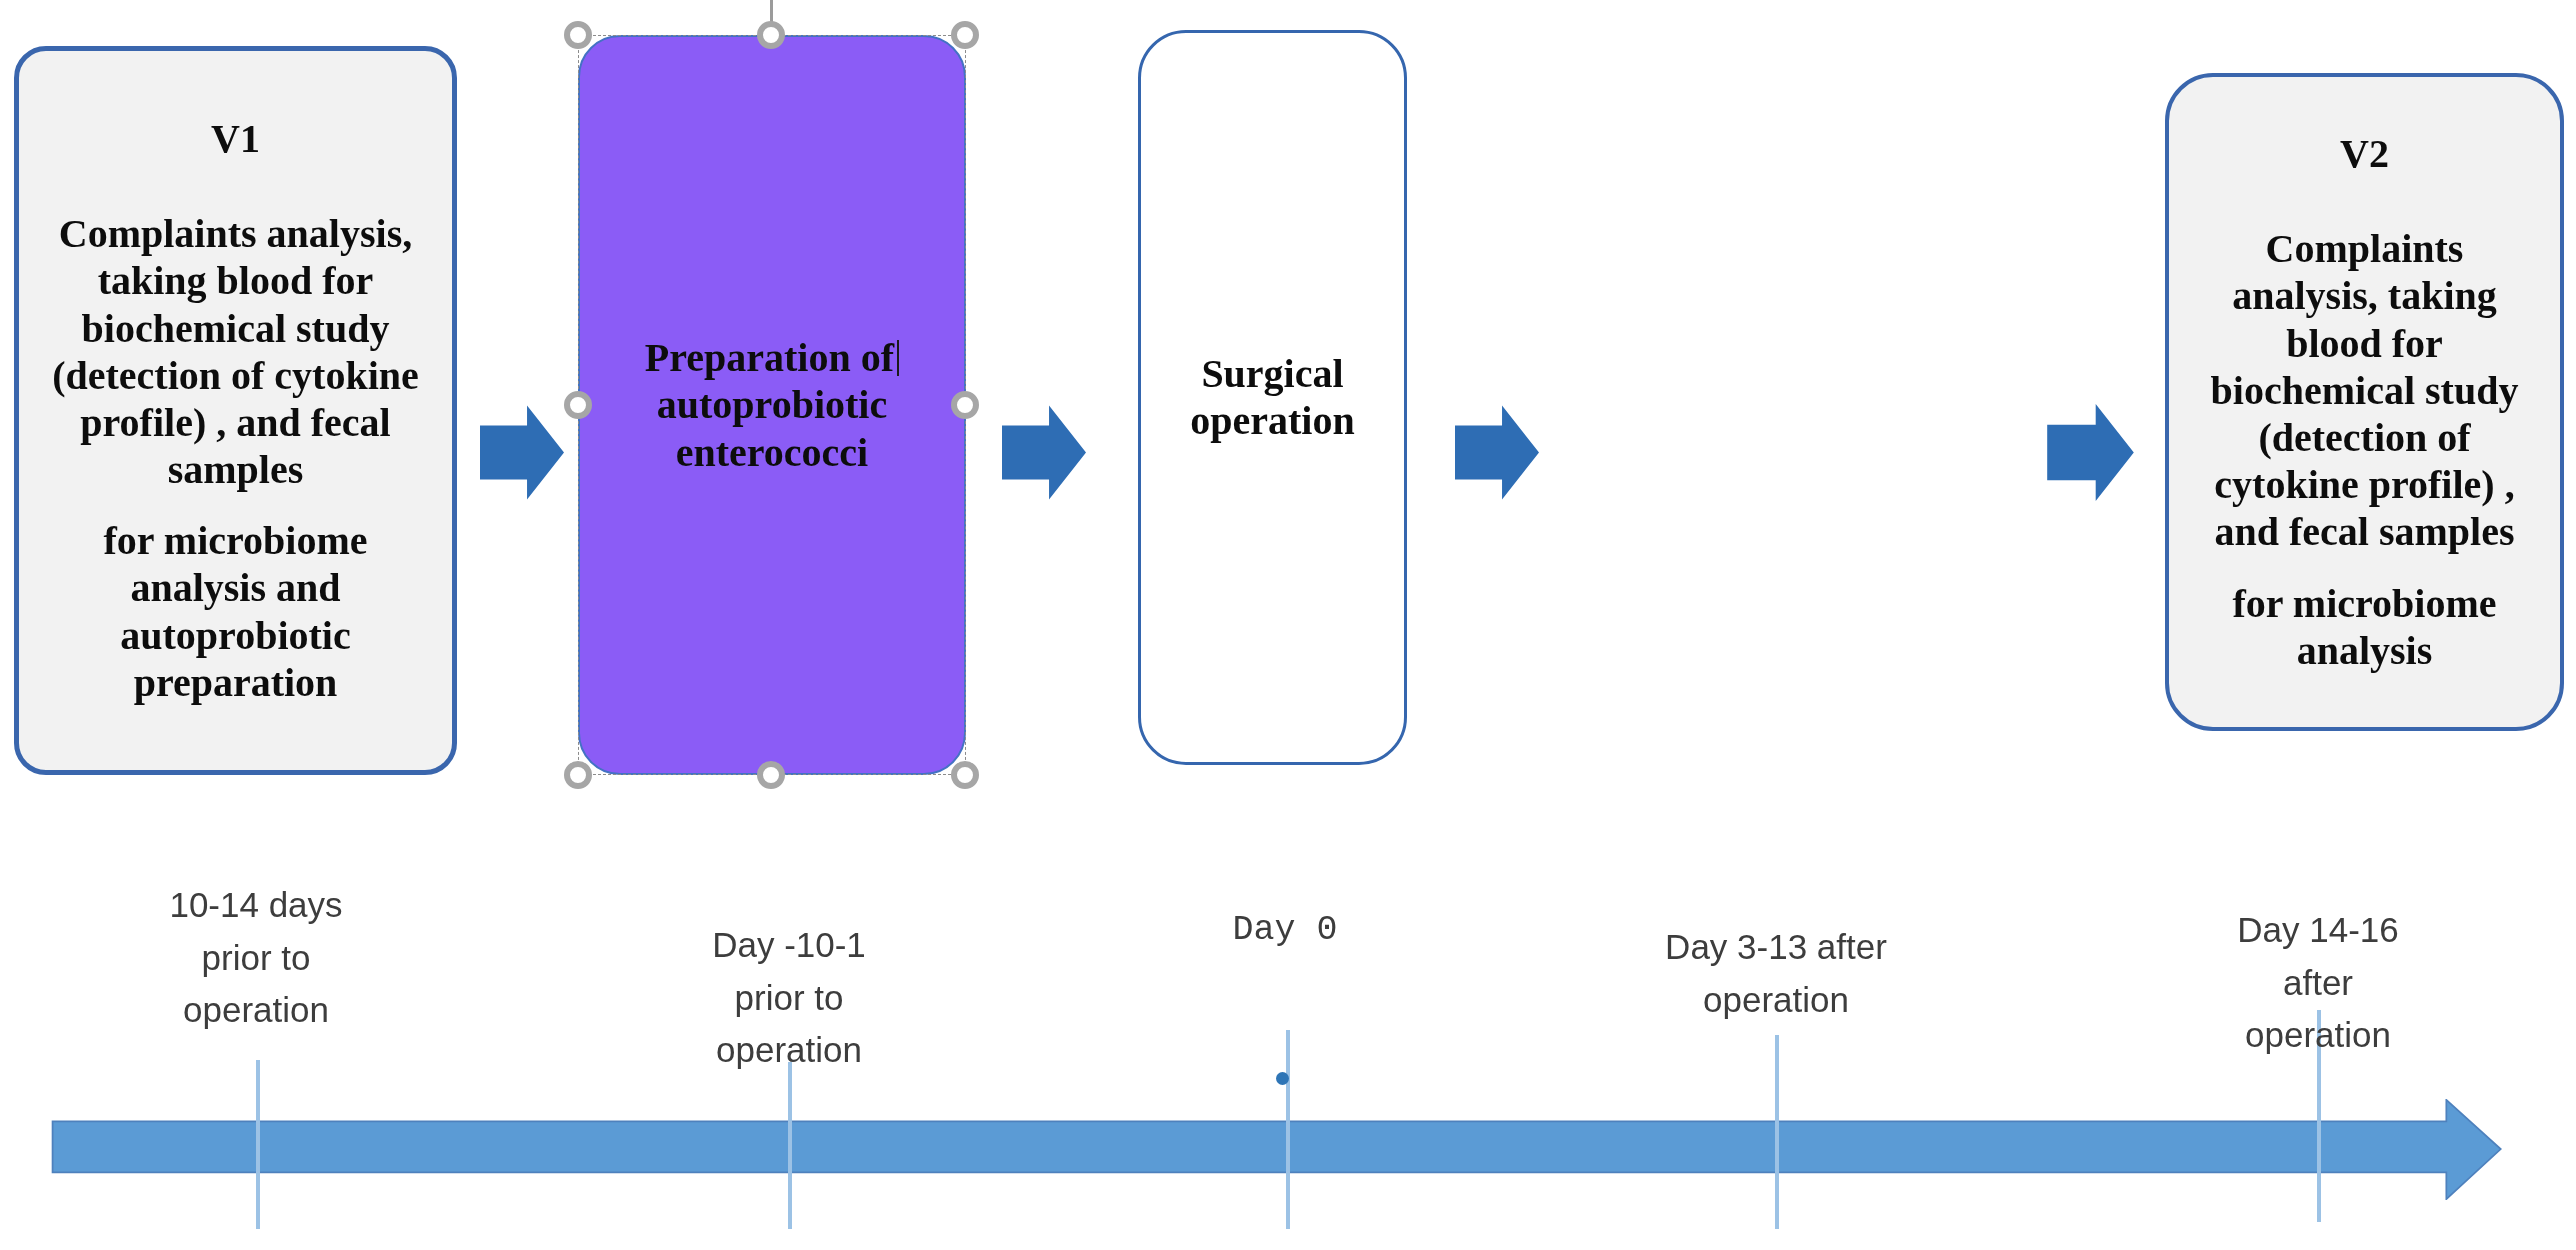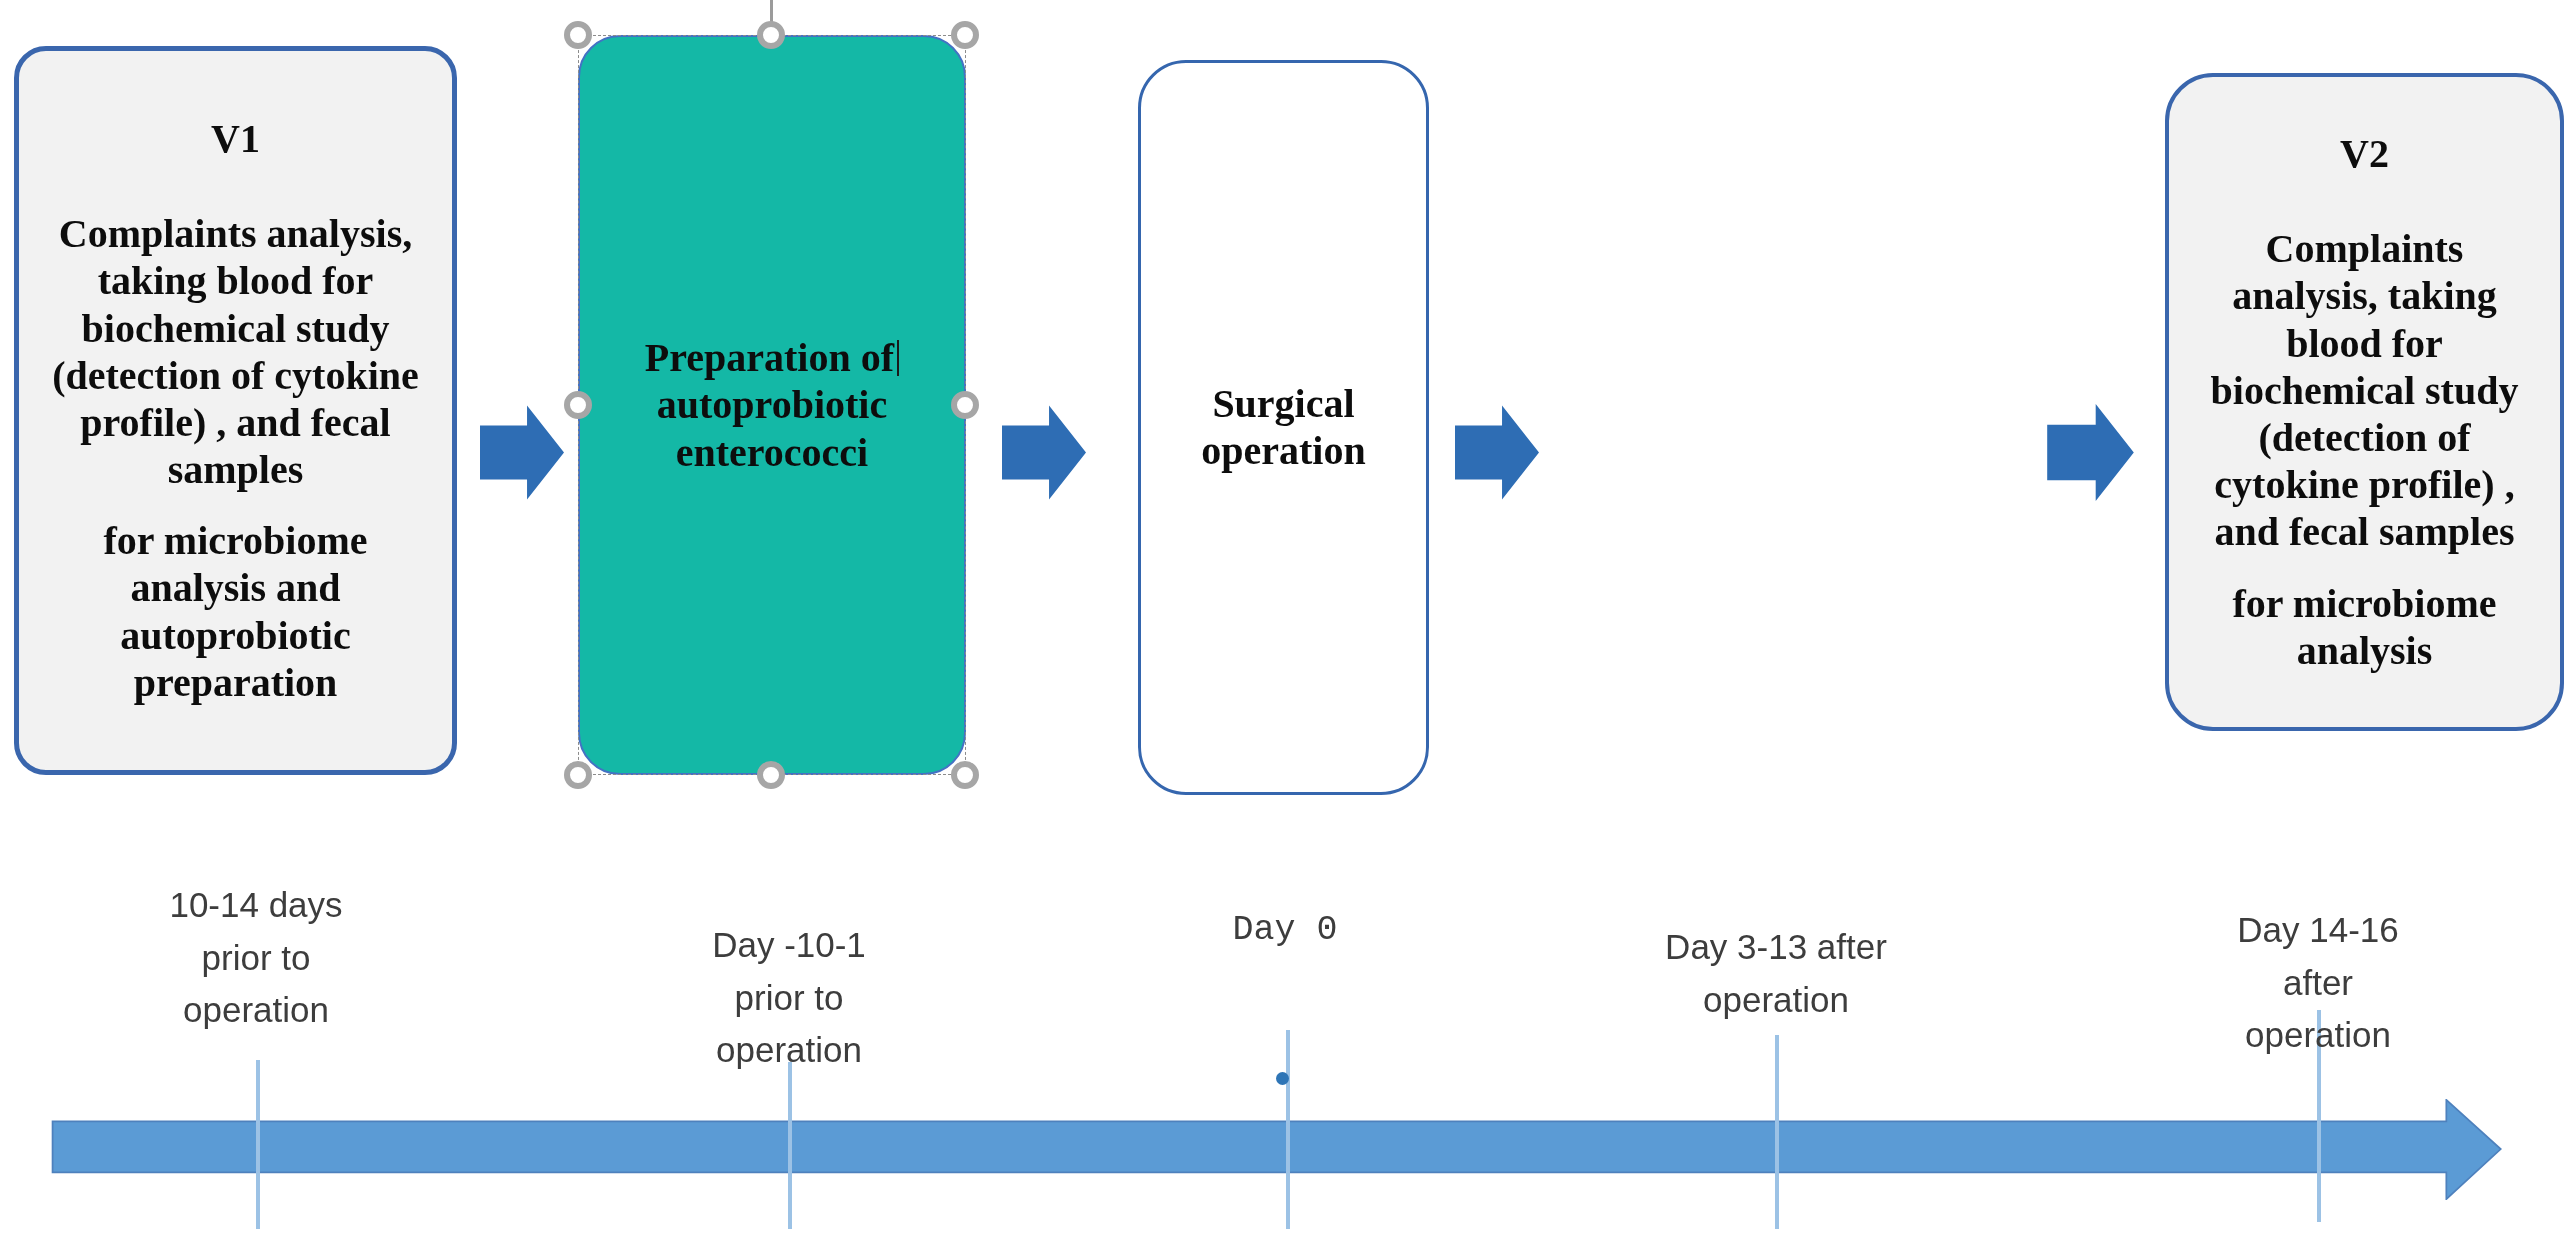--- a/index.html
+++ b/index.html
@@ -12,21 +12,21 @@
     position:absolute;box-sizing:border-box;border-radius:48px;
     display:flex;flex-direction:column;justify-content:center;align-items:center;
     text-align:center;color:#0d0d0d;font-weight:bold;font-size:40px;line-height:1.18;
   }
   .box .para{margin:0;}
   .box .para + .para{margin-top:24px;}
   .box .title{margin:0 0 24px 0;}
   .gray-box{background:#f2f2f2;border:5.2px solid #3a66ad;}
   .white-box{background:#ffffff;border:3.5px solid #3566ae;}
   
-  .selected-box{background:#14b8a6;border:2.6px solid #4472c4;border-radius:42px;}
+  .selected-box{background:#8b5cf6;border:2.6px solid #4472c4;border-radius:42px;}
   .selection-rect{position:absolute;box-sizing:border-box;border:1.7px dashed #8c8c8c;background:transparent;}
   .handle{
     position:absolute;width:28px;height:28px;box-sizing:border-box;border-radius:50%;
     border:6px solid #a6a6a6;background:#ffffff;
   }
   .rotation-stem{position:absolute;width:2.6px;background:#9b9b9b;}
   .text-caret{display:inline-block;width:2.6px;height:36px;background:#1a1a1a;vertical-align:-5.2px;margin-left:2.6px;}
   
   .connector{position:absolute;}
   
@@ -67,21 +67,21 @@
   <div class="handle" style="left:564px;top:391px;"></div>
   <div class="handle" style="left:951px;top:391px;"></div>
   <div class="handle" style="left:564px;top:761px;"></div>
   <div class="handle" style="left:757px;top:761px;"></div>
   <div class="handle" style="left:951px;top:761px;"></div>
 
   <svg class="connector" style="left:1002px;top:404px;" width="84" height="97" viewBox="0 0 100 112">
     <polygon points="0,24 56,24 56,0 100,56 56,112 56,88 0,88" fill="#2e6db4"></polygon>
   </svg>
 
-  <div class="box white-box" style="left:1138px;top:29.5px;width:291px;height:735px;padding:0 33px;margin-top:30px;">
+  <div class="box white-box" style="left:1138px;top:29.5px;width:269px;height:735px;padding:0 33px;">
     <p class="para">Surgical operation</p>
   </div>
 
   <svg class="connector" style="left:1455px;top:404px;" width="84" height="97" viewBox="0 0 100 112">
     <polygon points="0,24 56,24 56,0 100,56 56,112 56,88 0,88" fill="#2e6db4"></polygon>
   </svg>
 
 
   <svg class="connector" style="left:2045px;top:404px;" width="91" height="97" viewBox="0 0 100 112">
     <polygon points="0,24 56,24 56,0 100,56 56,112 56,88 0,88" fill="#2e6db4"></polygon>

